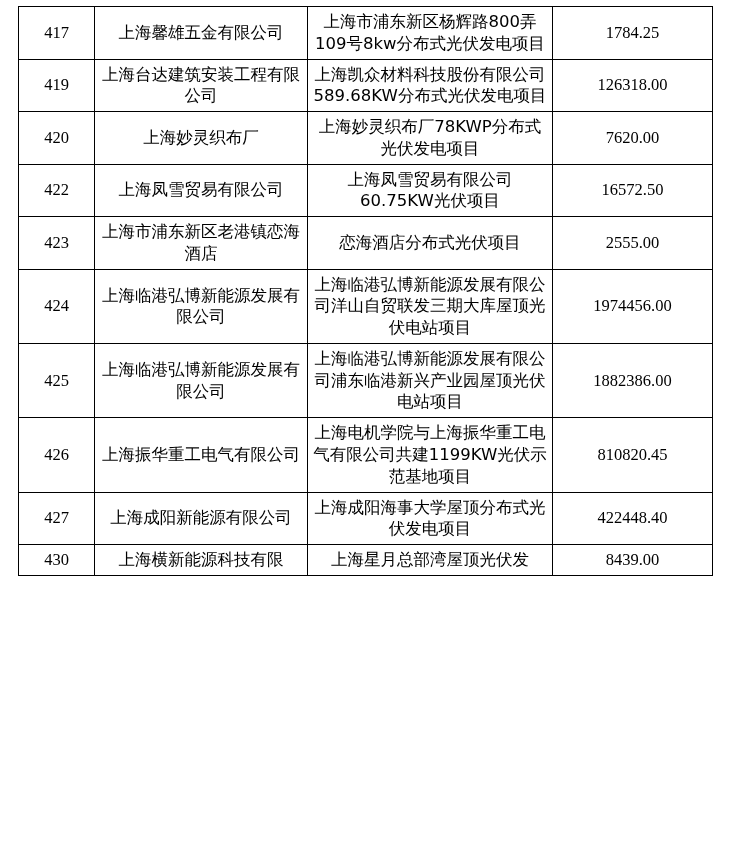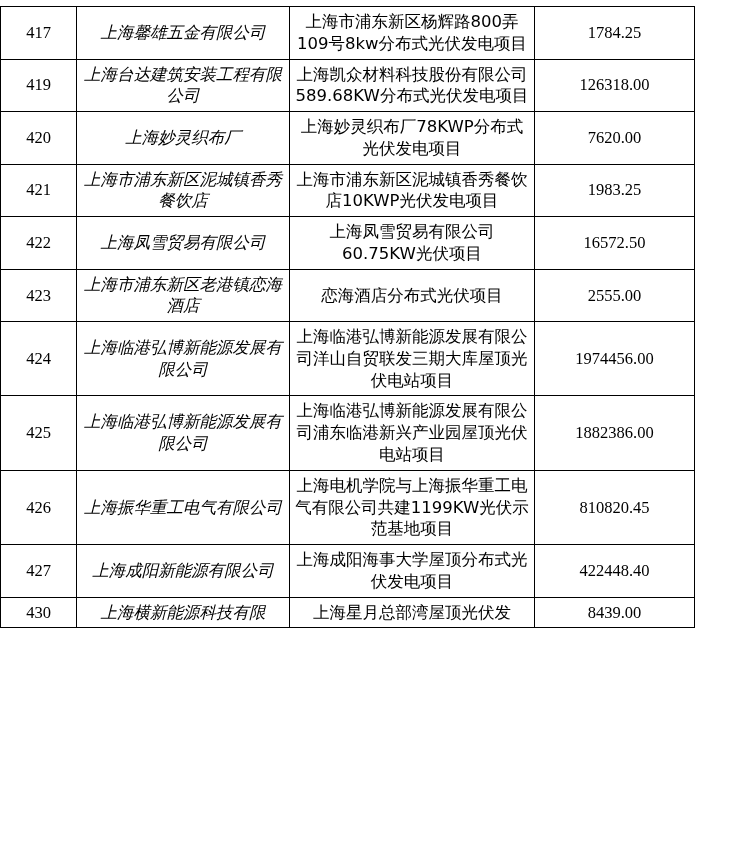--- a/index.html
+++ b/index.html
@@ -16,20 +16,21 @@
   }
   .page {
     width: 730px;
     height: 860px;
     position: relative;
     background: #ffffff;
   }
   table.data-table {
     border-collapse: collapse;
     width: 694px;
+    margin-left: 18px;
     margin-top: 6px;
     table-layout: fixed;
   }
   table.data-table td {
     border: 1px solid #000000;
     vertical-align: middle;
     padding: 4px 4px;
     font-size: 16.5px;
     line-height: 1.32;
   }
@@ -37,21 +38,20 @@
   col.col-name  { width: 213px; }
   col.col-proj  { width: 245px; }
   col.col-amt   { width: 160px; }
 
   td.cell-index {
     text-align: center;
     font-family: "Liberation Serif", "DejaVu Serif", serif;
   }
   td.cell-name {
     text-align: center;
-    font-style: italic;
   }
   td.cell-proj {
     text-align: center;
   }
   td.cell-amt {
     text-align: center;
     padding-right: 14px;
   }
   .cjk {
     font-family: "DejaVu Sans", "Liberation Sans", sans-serif;
@@ -79,26 +79,20 @@
         <td class="cell-index">419</td>
         <td class="cell-name cjk">上海台达建筑安装工程有限公司</td>
         <td class="cell-proj cjk">上海凯众材料科技股份有限公司589.68KW分布式光伏发电项目</td>
         <td class="cell-amt">126318.00</td>
       </tr>
       <tr>
         <td class="cell-index">420</td>
         <td class="cell-name cjk">上海妙灵织布厂</td>
         <td class="cell-proj cjk">上海妙灵织布厂78KWP分布式光伏发电项目</td>
         <td class="cell-amt">7620.00</td>
-      </tr>
-      <tr>
-        <td class="cell-index">421</td>
-        <td class="cell-name cjk">上海市浦东新区泥城镇香秀餐饮店</td>
-        <td class="cell-proj cjk">上海市浦东新区泥城镇香秀餐饮店10KWP光伏发电项目</td>
-        <td class="cell-amt">1983.25</td>
       </tr>
       <tr>
         <td class="cell-index">422</td>
         <td class="cell-name cjk">上海凤雪贸易有限公司</td>
         <td class="cell-proj cjk">上海凤雪贸易有限公司60.75KW光伏项目</td>
         <td class="cell-amt">16572.50</td>
       </tr>
       <tr>
         <td class="cell-index">423</td>
         <td class="cell-name cjk">上海市浦东新区老港镇恋海酒店</td>

